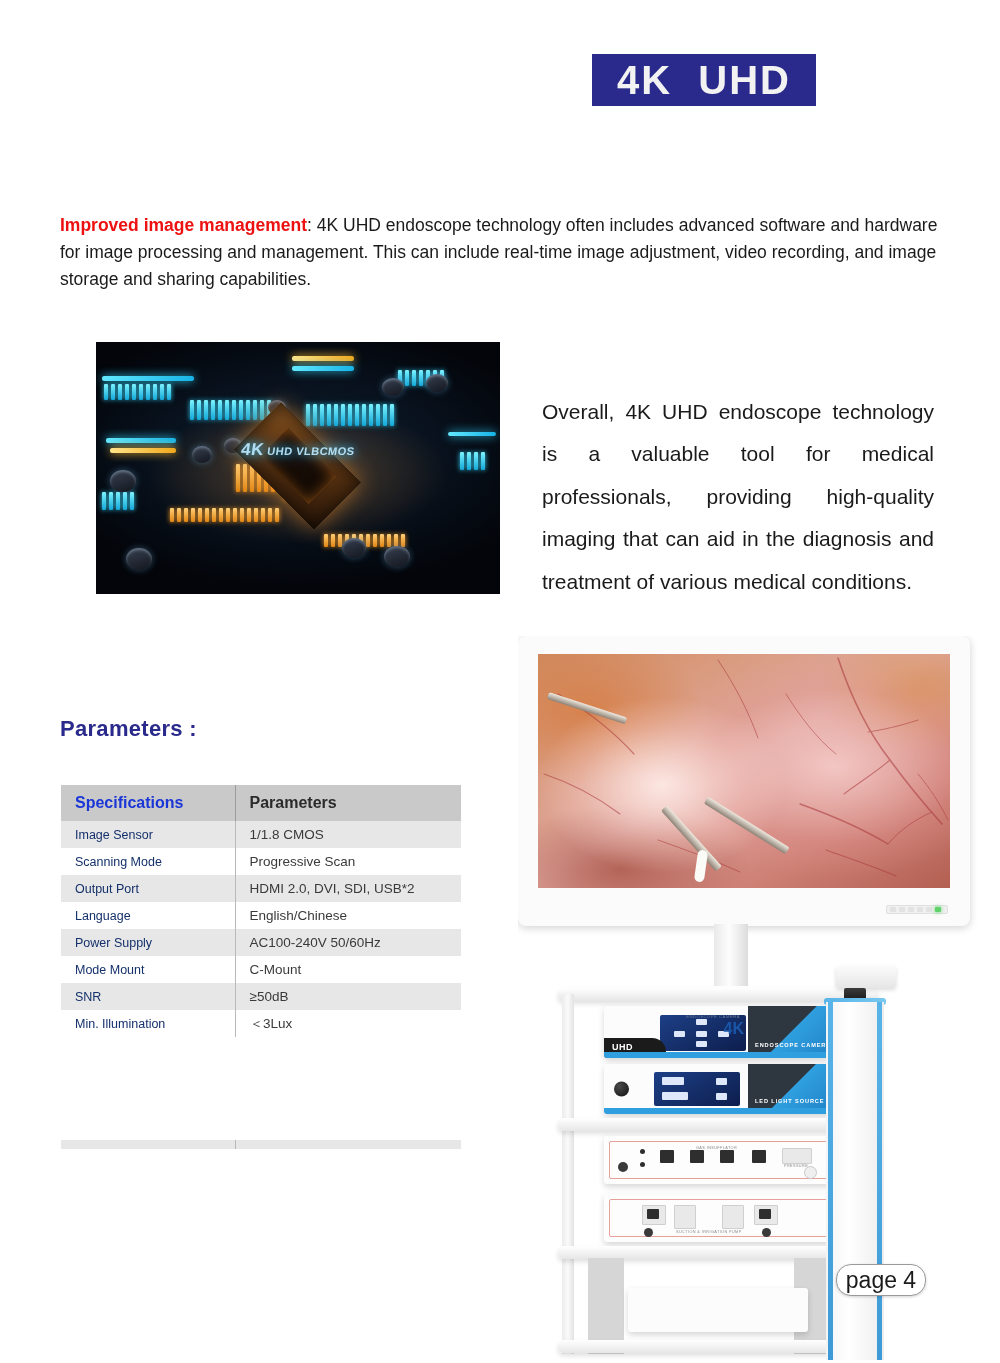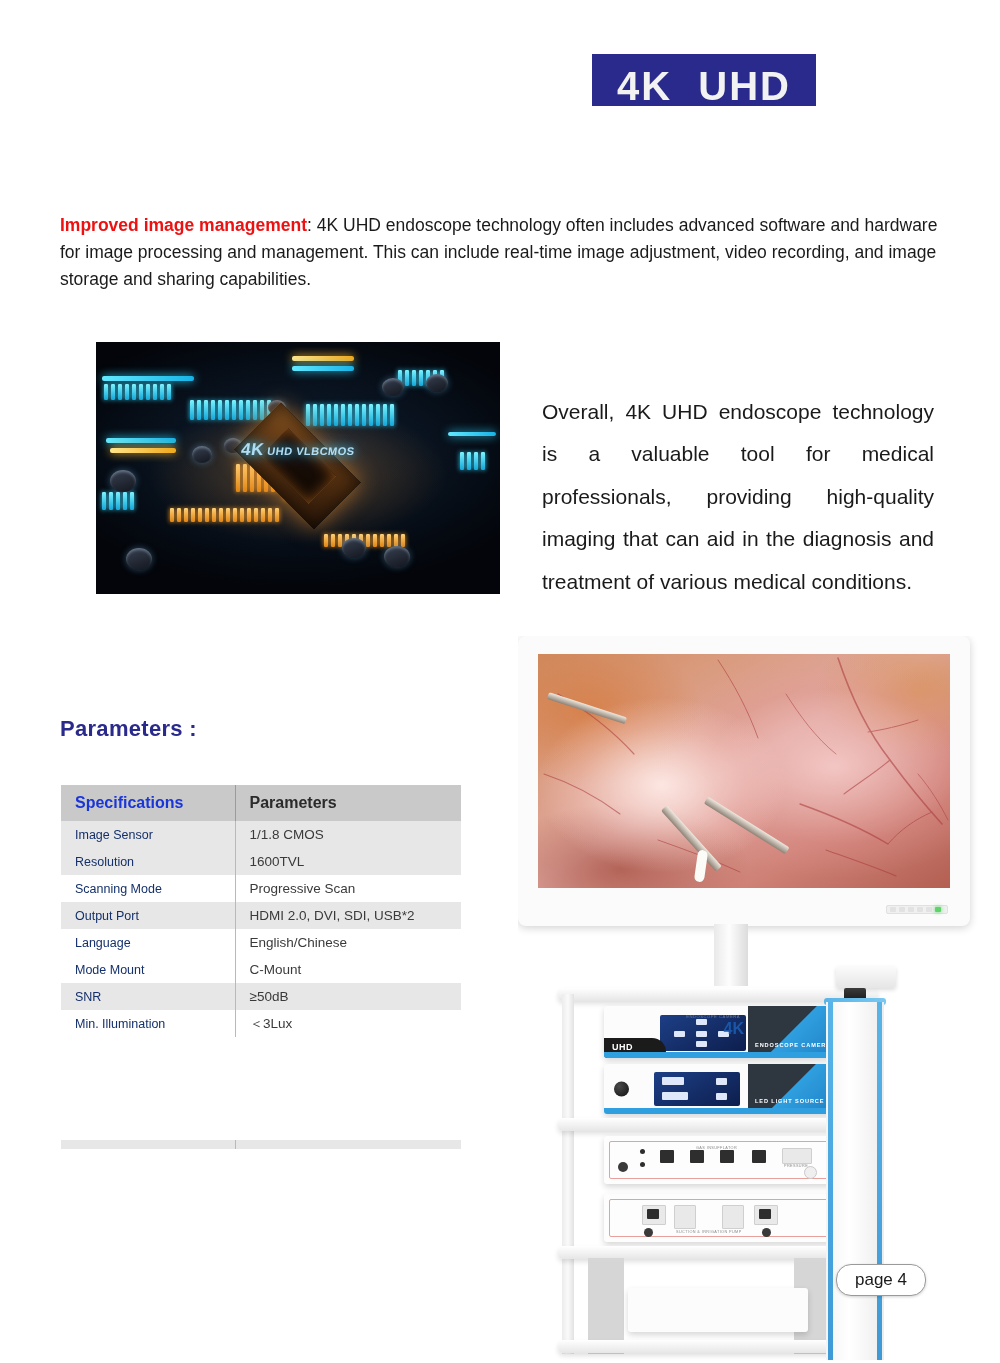--- a/index.html
+++ b/index.html
@@ -8,21 +8,21 @@
     width:1000px;height:1363px;position:relative;overflow:hidden;
     background:#ffffff;
     font-family:"Liberation Sans","DejaVu Sans",sans-serif;
     -webkit-font-smoothing:antialiased;
   }
 
   
   .banner{
     position:absolute;left:592px;top:54px;width:224px;height:52px;
     background:#2a2a8c;
-    display:flex;align-items:flex-end;justify-content:center;
+    display:flex;align-items:center;justify-content:center;
   }
   .banner-text{
     color:#f2f2f2;font-size:40px;font-weight:bold;letter-spacing:2px;
     white-space:pre;line-height:1;
   }
 
   
   .intro{
     position:absolute;left:60px;top:194px;width:890px;
     font-size:17.5px;line-height:1.55;color:#1a1a1a;
@@ -194,21 +194,21 @@
         background:linear-gradient(180deg,#3b3b3b,#1a1a1a);border-radius:2px;}
   .bluecol .box{position:absolute;left:18px;top:-22px;width:60px;height:22px;
         background:linear-gradient(180deg,#fbfbfb,#e6e6e6);border-radius:3px;
         box-shadow:0 2px 4px rgba(0,0,0,.14);}
 
   
   .page-badge{
     position:absolute;left:836px;top:1264px;width:88px;height:30px;
     background:#ffffff;border:1px solid #9a9a9a;border-radius:15px;
     display:flex;align-items:center;justify-content:center;
-    font-size:17px;color:#1a1a1a;
+    font-size:23px;color:#1a1a1a;
     box-shadow:0 1px 3px rgba(0,0,0,.18);
   }
 </style>
 </head>
 <body>
 
 <div class="banner">
   <div class="banner-text">4K  UHD</div>
 </div>
 
@@ -365,35 +365,35 @@
     <tr>
       <th class="k">Specifications</th>
       <th class="v">Parameters</th>
     </tr>
   </thead>
   <tbody>
     <tr class="alt">
         <td class="k">Image Sensor</td>
         <td class="v">1/1.8 CMOS</td>
       </tr>
-    <tr class="alt">
-        <td class="k">Resolution</td>
-        <td class="v">1600TVL</td>
-      </tr>
     <tr>
         <td class="k">Scanning Mode</td>
         <td class="v">Progressive Scan</td>
       </tr>
     <tr class="alt">
         <td class="k">Output Port</td>
         <td class="v">HDMI 2.0, DVI, SDI, USB*2</td>
       </tr>
     <tr>
         <td class="k">Language</td>
         <td class="v">English/Chinese</td>
+      </tr>
+    <tr class="alt">
+        <td class="k">Power Supply</td>
+        <td class="v">AC100-240V 50/60Hz</td>
       </tr>
     <tr>
         <td class="k">Mode Mount</td>
         <td class="v">C-Mount</td>
       </tr>
     <tr class="alt">
         <td class="k">SNR</td>
         <td class="v">≥50dB</td>
       </tr>
     <tr>

